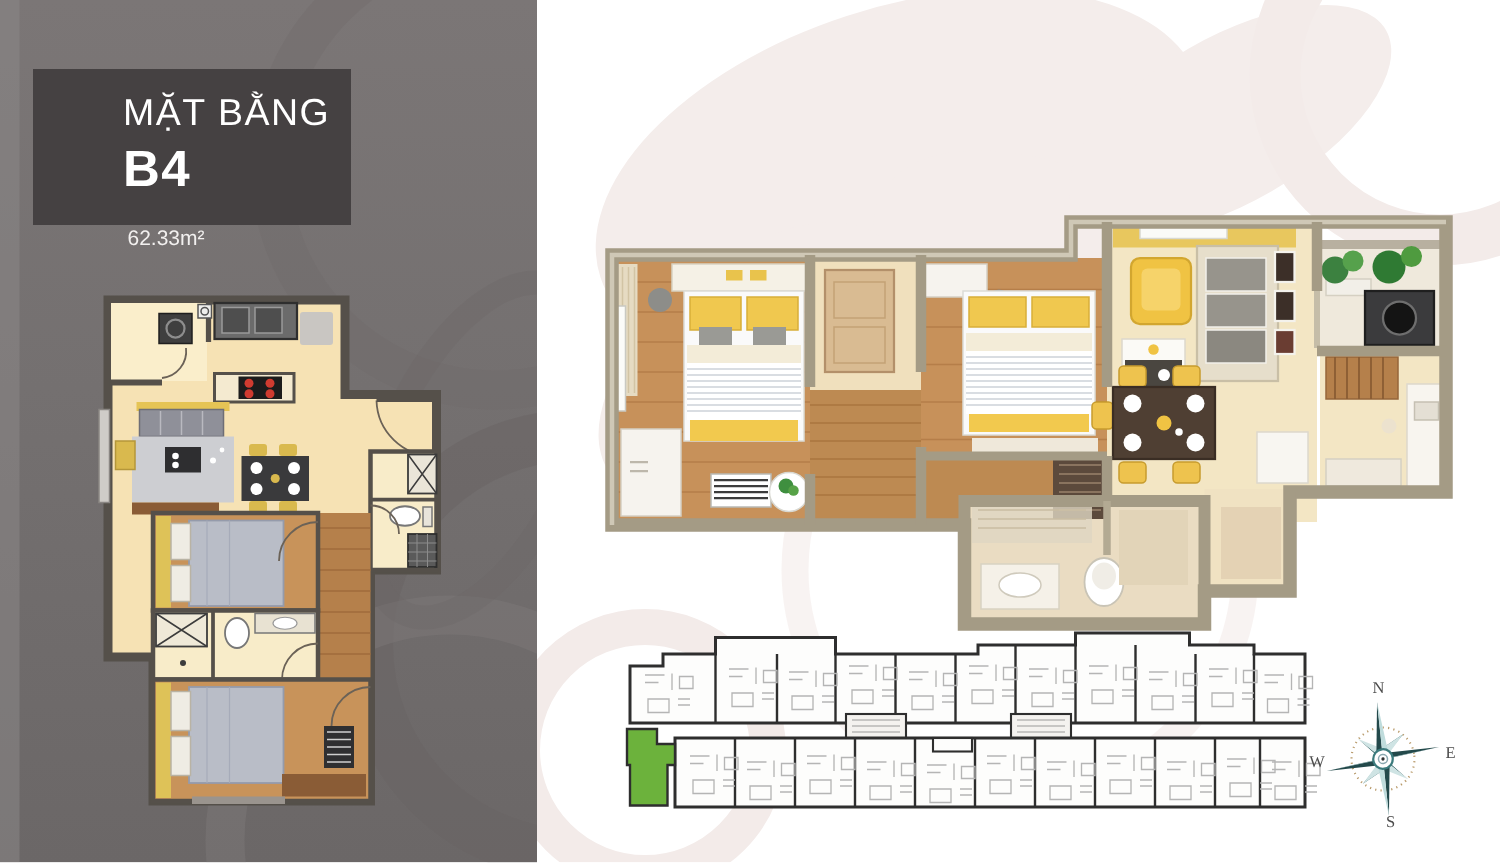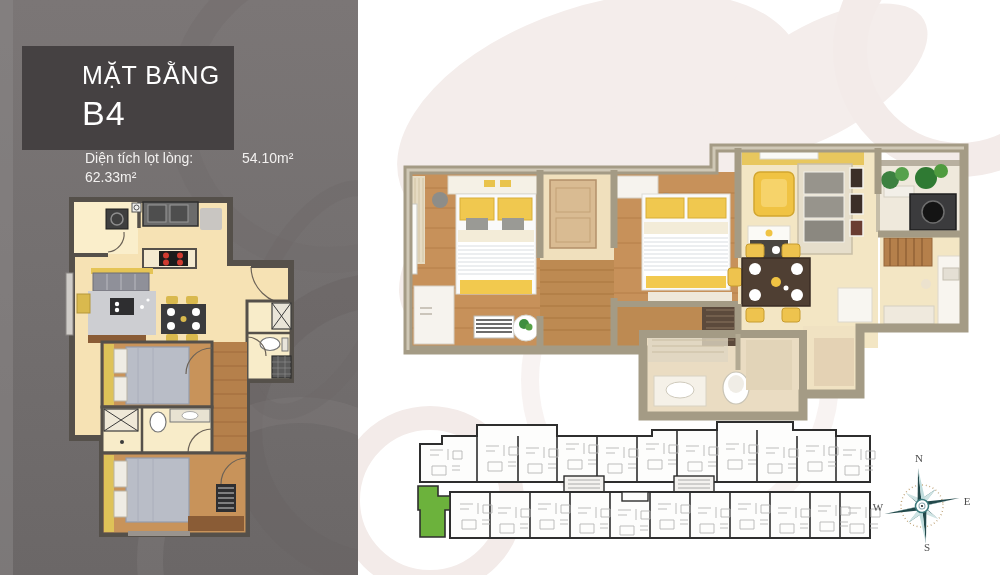--- a/index.html
+++ b/index.html
@@ -11,21 +11,21 @@
   .left-panel{
     position:absolute;left:0;top:0;width:358px;height:575px;
     background:linear-gradient(180deg,#7b7676 0%,#747070 45%,#6b6767 100%);
   }
   .panel-deco{position:absolute;left:0;top:0;width:358px;height:575px;}
   .title-box{
     position:absolute;left:22px;top:30px;width:212px;height:104px;
     background:#454142;color:#ffffff;box-sizing:border-box;padding:16px 0 0 60px;margin-top:16px;
   }
   .title-line{font-size:25px;line-height:1.1;letter-spacing:1px;font-weight:400;}
-  .unit-code{font-size:34px;font-weight:normal;letter-spacing:1px;margin-top:4px;}
+  .unit-code{font-size:34px;font-weight:bold;letter-spacing:1px;margin-top:4px;}
   .areas{position:absolute;left:85px;top:149px;color:#f2f0ef;font-size:14px;line-height:1.35;}
   .area-row{display:flex;}
   .area-label{width:157px;}
   .area-value{width:70px;}
   
   .watermark{position:absolute;left:300px;top:0;width:700px;height:575px;}
   .plan2d{position:absolute;left:58px;top:196px;width:250px;height:345px;}
   .plan3d{position:absolute;left:398px;top:138px;width:592px;height:292px;}
   .keyplan{position:absolute;left:412px;top:420px;width:470px;height:125px;}
   .compass{position:absolute;left:870px;top:450px;width:106px;height:104px;}
@@ -60,24 +60,20 @@
         <ellipse cx="320" cy="300" rx="60" ry="120" stroke="#6d6868" stroke-width="16" opacity="0.35" transform="rotate(25 320 300)"></ellipse>
       </g>
     </svg>
 
     <div class="title-box">
       <div class="title-line">MẶT BẰNG</div>
       <div class="unit-code">B4</div>
     </div>
 
     <div class="areas">
-      <div class="area-row">
-        <span class="area-label">Diện tích lọt lòng:</span>
-        <span class="area-value">54.10m²</span>
-      </div>
       <div class="area-row">
         <span class="area-value">62.33m²</span>
       </div>
     </div>
 
     <svg class="plan2d" viewBox="0 0 250 345">
 
       <path d="M14 4 L172 4 L172 67 L233 67 L233 184 L189 184 L189 338 L44 338 L44 242 L14 242 Z" fill="#f6e2b4" stroke="#55504a" stroke-width="6" stroke-linejoin="miter"></path>
 
       <g>

